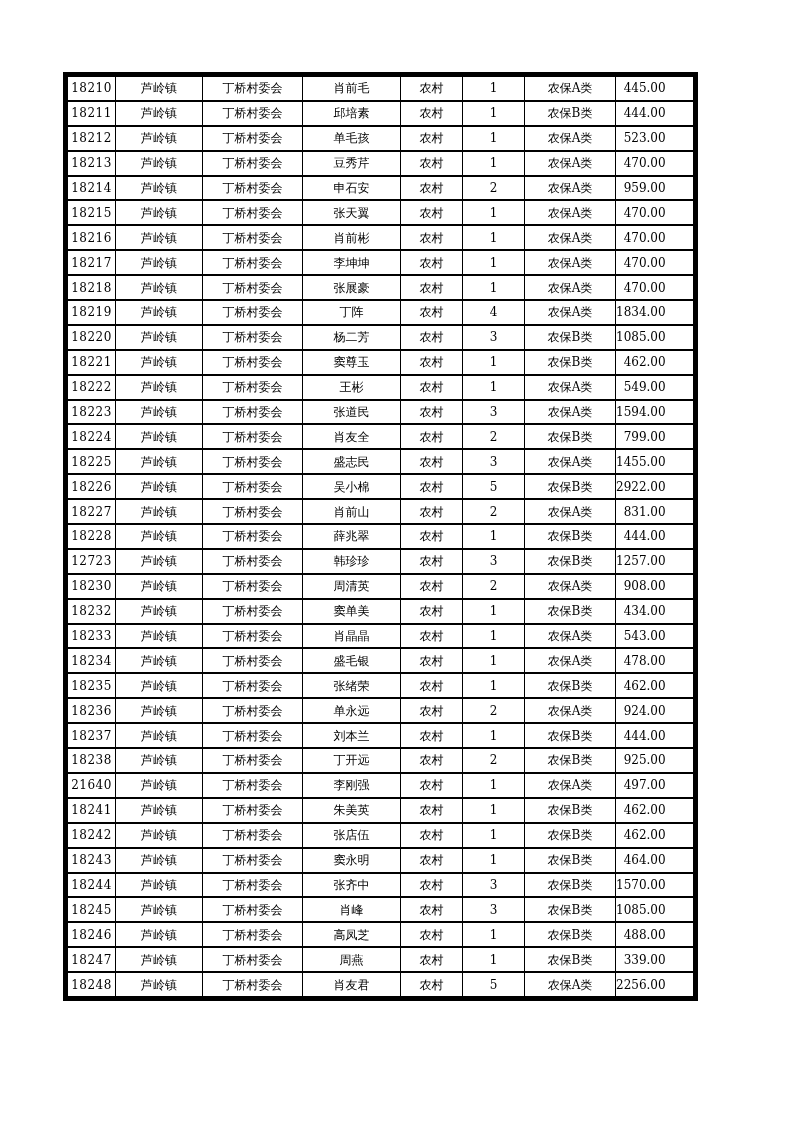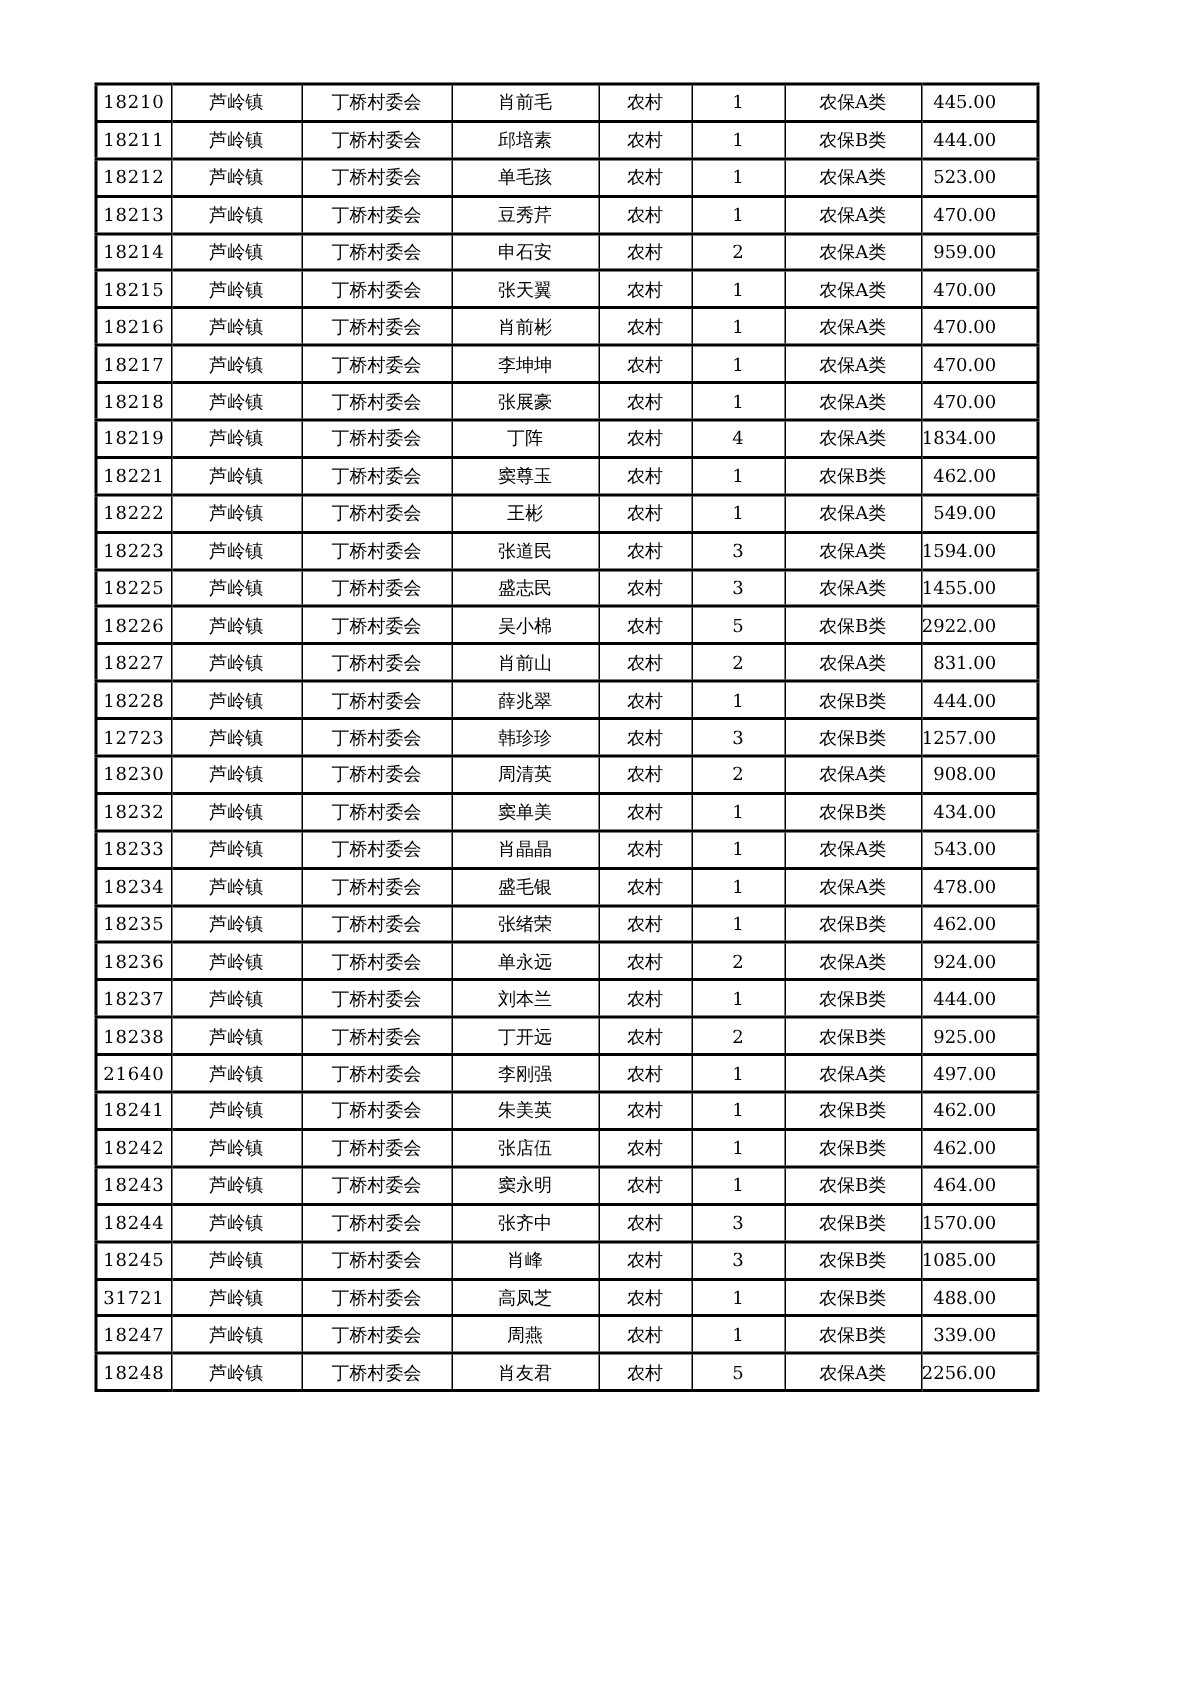--- a/index.html
+++ b/index.html
@@ -10,24 +10,24 @@
   body {
     width: 793px;
     height: 1122px;
     position: relative;
     font-family: "DejaVu Serif", serif;
     color: #000000;
   }
   .sheet {
     position: absolute;
     left: 63px;
-    top: 55px;
+    top: 72px;
     border-collapse: collapse;
     table-layout: fixed;
-    border: 2px solid #000000;
+    border: 5px solid #000000;
   }
   .sheet td {
     border-left: 1px solid #000000;
     border-right: 1px solid #000000;
     border-top: 2px solid #000000;
     border-bottom: 2px solid #000000;
     height: 22.9px;
     padding: 0;
     font-size: 12px;
     line-height: 1;
@@ -153,20 +153,30 @@
         <td class="col-record-id">18219</td>
         <td class="col-town">芦岭镇</td>
         <td class="col-village-committee">丁桥村委会</td>
         <td class="col-person-name">丁阵</td>
         <td class="col-residence-type">农村</td>
         <td class="col-person-count">4</td>
         <td class="col-insurance-category">农保A类</td>
         <td class="col-amount">1834.00</td>
       </tr>
       <tr>
+        <td class="col-record-id">18220</td>
+        <td class="col-town">芦岭镇</td>
+        <td class="col-village-committee">丁桥村委会</td>
+        <td class="col-person-name">杨二芳</td>
+        <td class="col-residence-type">农村</td>
+        <td class="col-person-count">3</td>
+        <td class="col-insurance-category">农保B类</td>
+        <td class="col-amount">1085.00</td>
+      </tr>
+      <tr>
         <td class="col-record-id">18221</td>
         <td class="col-town">芦岭镇</td>
         <td class="col-village-committee">丁桥村委会</td>
         <td class="col-person-name">窦尊玉</td>
         <td class="col-residence-type">农村</td>
         <td class="col-person-count">1</td>
         <td class="col-insurance-category">农保B类</td>
         <td class="col-amount">462.00</td>
       </tr>
       <tr>
@@ -183,20 +193,30 @@
         <td class="col-record-id">18223</td>
         <td class="col-town">芦岭镇</td>
         <td class="col-village-committee">丁桥村委会</td>
         <td class="col-person-name">张道民</td>
         <td class="col-residence-type">农村</td>
         <td class="col-person-count">3</td>
         <td class="col-insurance-category">农保A类</td>
         <td class="col-amount">1594.00</td>
       </tr>
       <tr>
+        <td class="col-record-id">18224</td>
+        <td class="col-town">芦岭镇</td>
+        <td class="col-village-committee">丁桥村委会</td>
+        <td class="col-person-name">肖友全</td>
+        <td class="col-residence-type">农村</td>
+        <td class="col-person-count">2</td>
+        <td class="col-insurance-category">农保B类</td>
+        <td class="col-amount">799.00</td>
+      </tr>
+      <tr>
         <td class="col-record-id">18225</td>
         <td class="col-town">芦岭镇</td>
         <td class="col-village-committee">丁桥村委会</td>
         <td class="col-person-name">盛志民</td>
         <td class="col-residence-type">农村</td>
         <td class="col-person-count">3</td>
         <td class="col-insurance-category">农保A类</td>
         <td class="col-amount">1455.00</td>
       </tr>
       <tr>
@@ -373,21 +393,21 @@
         <td class="col-record-id">18245</td>
         <td class="col-town">芦岭镇</td>
         <td class="col-village-committee">丁桥村委会</td>
         <td class="col-person-name">肖峰</td>
         <td class="col-residence-type">农村</td>
         <td class="col-person-count">3</td>
         <td class="col-insurance-category">农保B类</td>
         <td class="col-amount">1085.00</td>
       </tr>
       <tr>
-        <td class="col-record-id">31721</td>
+        <td class="col-record-id">18246</td>
         <td class="col-town">芦岭镇</td>
         <td class="col-village-committee">丁桥村委会</td>
         <td class="col-person-name">高凤芝</td>
         <td class="col-residence-type">农村</td>
         <td class="col-person-count">1</td>
         <td class="col-insurance-category">农保B类</td>
         <td class="col-amount">488.00</td>
       </tr>
       <tr>
         <td class="col-record-id">18247</td>

